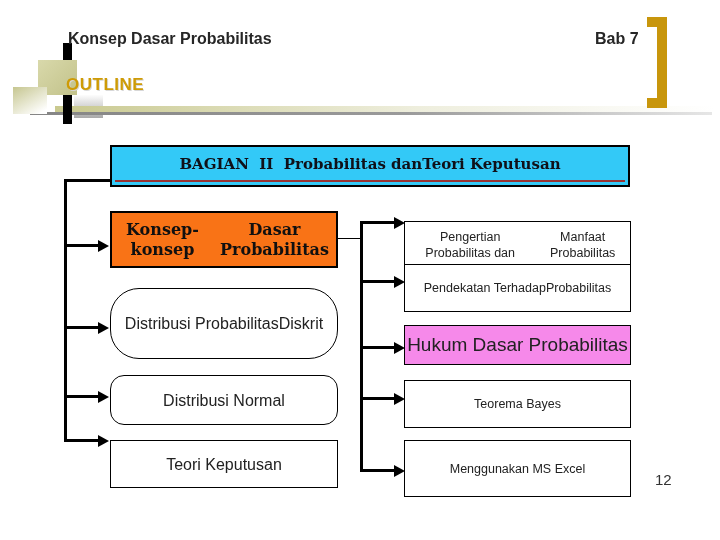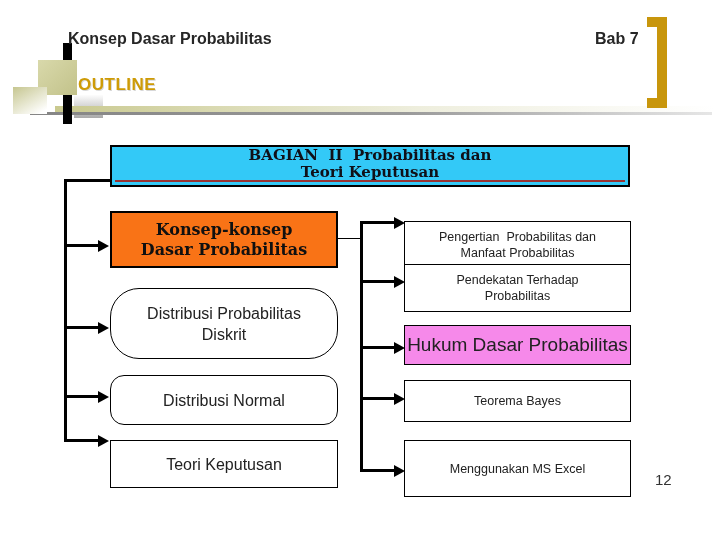--- a/index.html
+++ b/index.html
@@ -18,29 +18,29 @@
   .deco-sq-gray     { left:74px; top:95px; width:29px; height:23px;
                       background:linear-gradient(180deg,#fdfdfd,#a9a9a9); z-index:1; }
   .deco-band-khaki  { left:55px; top:106px; width:660px; height:6px;
                       background:linear-gradient(90deg,#c9c98f,#eeeedd 55%,#ffffff); z-index:1; }
   .deco-line-gray   { left:30px; top:112px; width:682px; height:3px;
                       background:linear-gradient(90deg,#858585,#9a9a9a 55%,#e6e6e6); z-index:1; }
 
   
   .slide-title { left:68px; top:30px; font-size:16px; font-weight:bold; color:#262626; z-index:5; }
   .chapter     { left:595px; top:30px; font-size:16px; font-weight:bold; color:#262626; z-index:5; }
-  .outline     { left:78px; top:75px; font-size:17px; font-weight:bold; color:#CE9B06;
+  .outline     { left:66px; top:75px; font-size:17px; font-weight:bold; color:#CE9B06;
                  letter-spacing:0.5px; text-shadow:1px 1px 0 #d8d8d8; z-index:5; }
   .bracket     { left:647px; top:17px; width:20px; height:91px;
                  border-top:10px solid #C8960C; border-bottom:10px solid #C8960C;
                  border-right:10px solid #C8960C; box-sizing:border-box; z-index:5; }
 
   
   .box { position:absolute; box-sizing:border-box; background:#fff; border:1.5px solid #000;
-         display:flex; flex-direction:column; align-items:center; justify-content:center;
+         display:flex; flex-direction:row; align-items:center; justify-content:center;
          text-align:center; color:#1c1c1c; z-index:6; }
   .box span { white-space:pre-wrap; }
 
   .box-header { left:110px; top:145px; width:520px; height:42px; background:#33C9F7;
                 border-width:2px; font-family:"DejaVu Serif", serif; font-weight:bold;
                 font-size:15px; line-height:17px; color:#101018; padding-bottom:4px; }
   .red-underline { position:absolute; left:3px; right:3px; bottom:3px; height:2px; background:#993333; }
 
   .box-konsep { left:110px; top:211px; width:228px; height:57px; background:#f97316;
                 border-width:2px; font-family:"DejaVu Serif", serif; font-weight:bold;
@@ -48,21 +48,21 @@
 
   .box-left   { left:110px; width:228px; font-size:16px; line-height:21px; color:#222; }
   .box-diskrit { top:288px; height:71px;border-radius:29px; }
   .box-normal  { top:375px; height:50px;border-radius:14px; }
   .box-teori   { top:440px; height:48px; }
 
   .box-right  { left:404px; width:227px; font-size:12.5px; line-height:16px; color:#222; }
   .box-pengertian { top:221px; height:48px; }
   .box-pendekatan { top:264px; height:48px; }
   .box-hukum      { top:325px; height:40px; background:#F689EA; font-size:19px; }
-  .box-teorema    { top:380px; height:42px; }
+  .box-teorema    { top:380px; height:48px; }
   .box-excel      { top:440px; height:57px; }
 
   
   .line { position:absolute; background:#000; z-index:5; }
   .arrowhead { position:absolute; width:0; height:0; z-index:5;
                border-top:6px solid transparent; border-bottom:6px solid transparent;
                border-left:11px solid #000; }
 
   .page-number { left:655px; top:471px; font-size:15px; color:#333; z-index:5; }
 </style>

